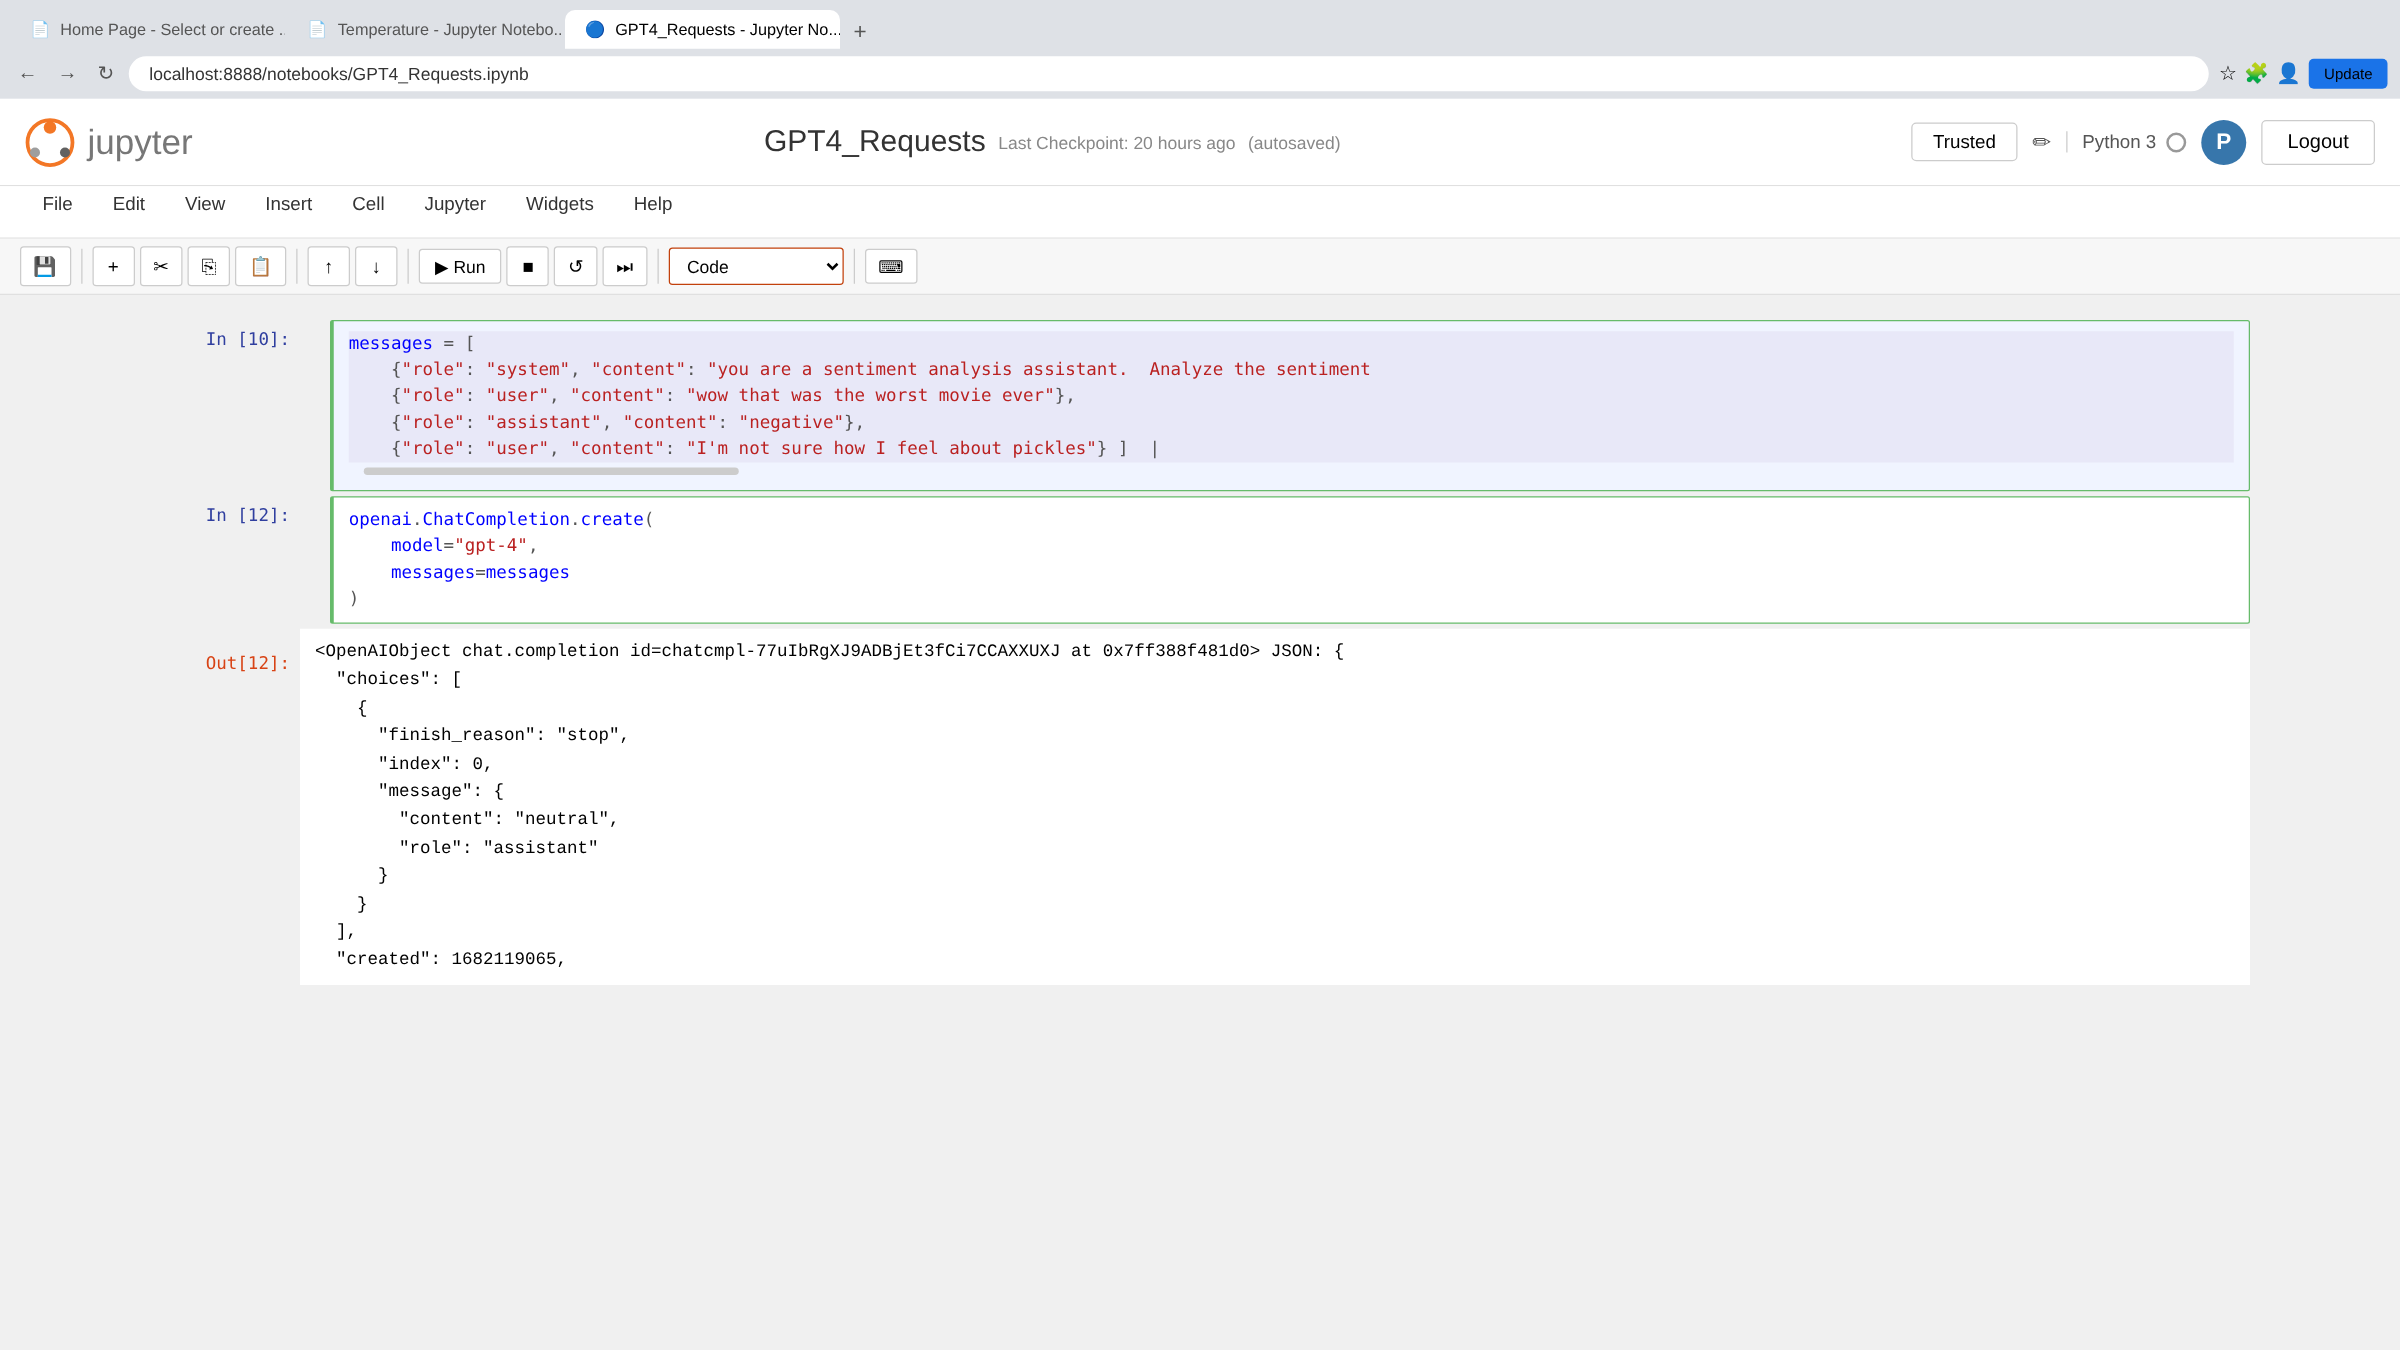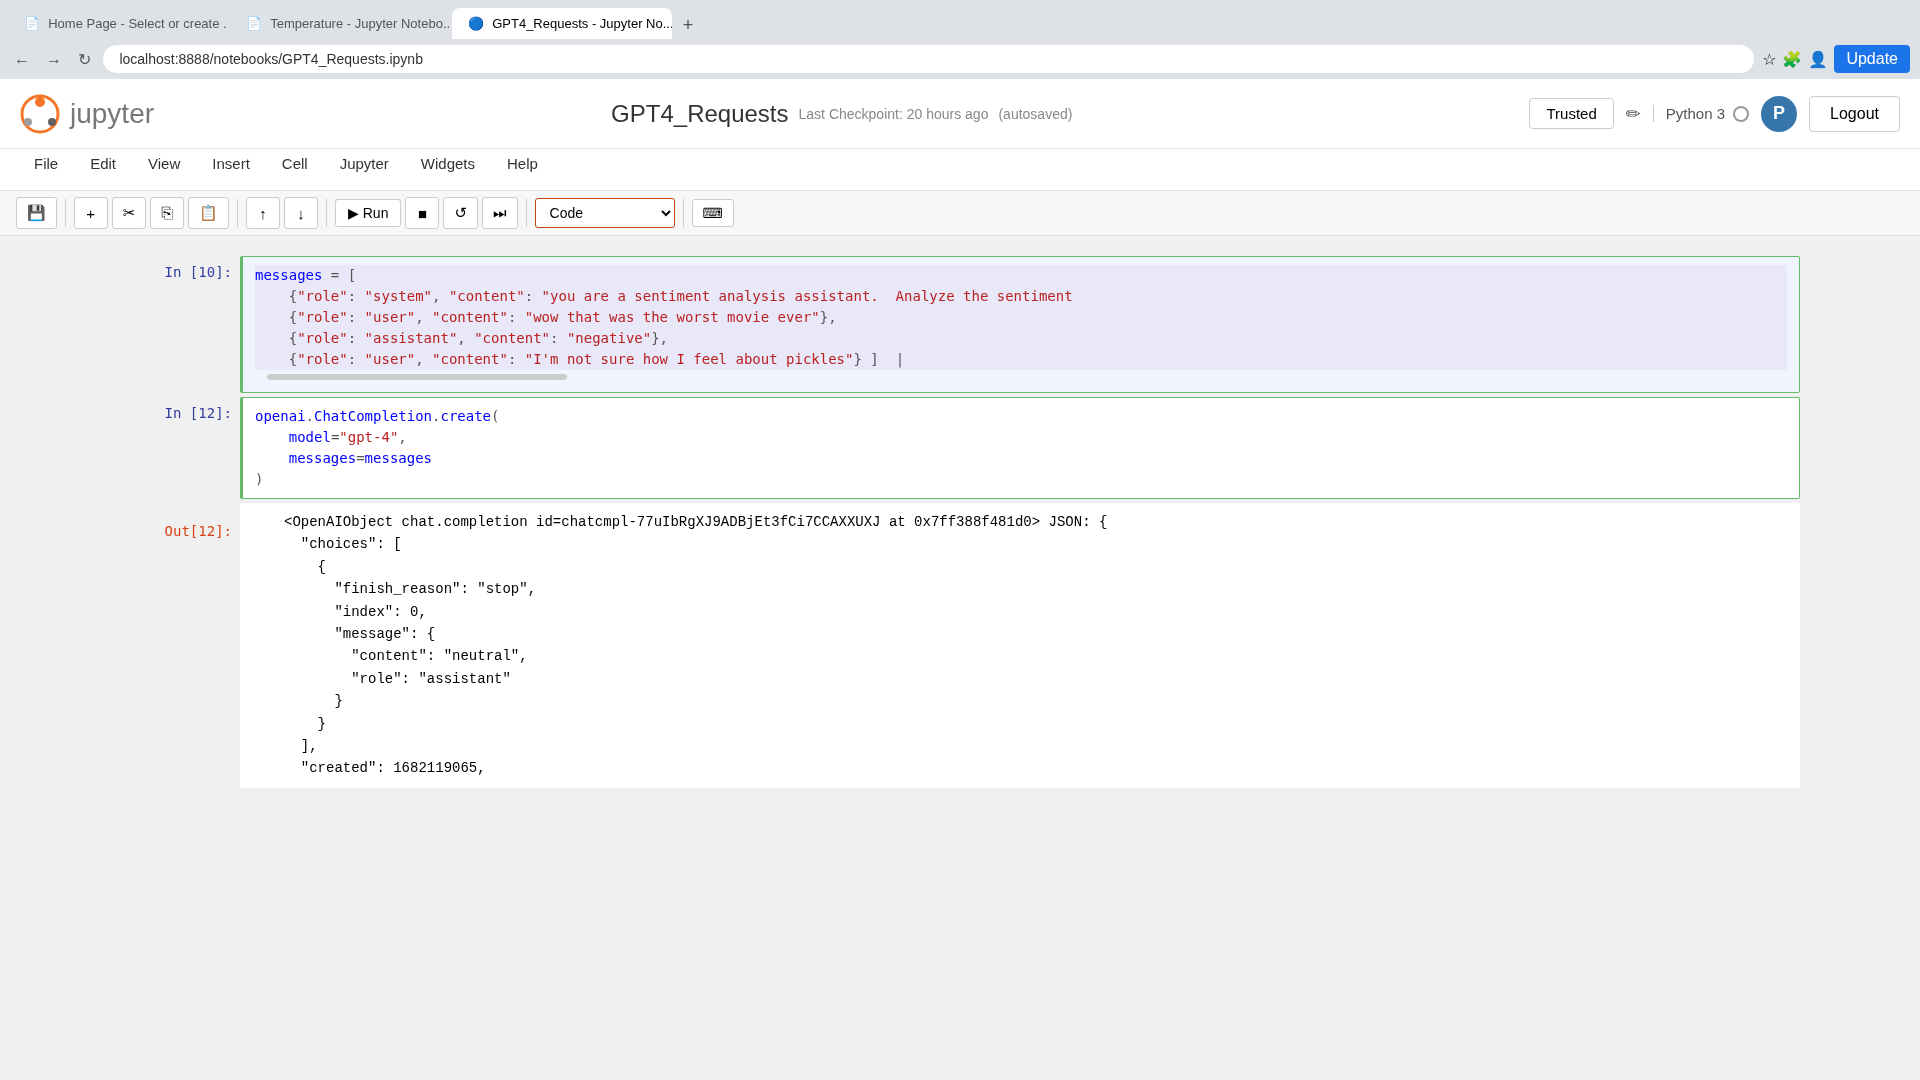--- a/index.html
+++ b/index.html
@@ -10,21 +10,21 @@
     .tab-bar { display: flex; align-items: flex-end; padding: 8px 8px 0; gap: 2px; background: #dee1e6; }
     .tab { display: flex; align-items: center; padding: 8px 16px; border-radius: 8px 8px 0 0; font-size: 13px; gap: 8px; background: #dee1e6; color: #555; cursor: pointer; max-width: 220px; white-space: nowrap; overflow: hidden; text-overflow: ellipsis; }
     .tab.active { background: #fff; color: #000; }
     .tab-add { width: 28px; height: 28px; display: flex; align-items: center; justify-content: center; border-radius: 50%; cursor: pointer; font-size: 18px; color: #555; }
 
     .address-bar { display: flex; align-items: center; padding: 6px 10px; gap: 8px; background: #dee1e6; }
     .nav-btn { background: none; border: none; color: #555; font-size: 16px; cursor: pointer; padding: 4px; }
     .nav-btn:disabled { color: #aaa; }
     .url-bar { flex: 1; background: #fff; border: none; border-radius: 20px; padding: 6px 16px; font-size: 14px; color: #333; outline: none; }
     .browser-actions { display: flex; gap: 6px; align-items: center; }
-    .browser-action-btn { background: #1a73e8; color: #ffffff; border: none; border-radius: 4px; padding: 5px 12px; font-size: 16px; cursor: pointer; }
+    .browser-action-btn { background: #1a73e8; color: #000000; border: none; border-radius: 4px; padding: 5px 12px; font-size: 12px; cursor: pointer; }
 
     
     .jupyter-header { background: #fff; border-bottom: 1px solid #e0e0e0; padding: 0 20px; display: flex; align-items: center; justify-content: space-between; height: 70px; }
     .jupyter-brand { display: flex; align-items: center; gap: 10px; }
     .jupyter-logo { width: 40px; height: 40px; }
     .jupyter-title { font-size: 28px; font-weight: 300; color: #777; }
     .notebook-info { display: flex; align-items: center; gap: 10px; }
     .notebook-name { font-size: 24px; font-weight: normal; color: #333; }
     .checkpoint-info { font-size: 14px; color: #888; }
     .header-right { display: flex; align-items: center; gap: 12px; }
@@ -48,33 +48,33 @@
     .keyboard-btn { background: #fff; border: 1px solid #ccc; border-radius: 3px; padding: 5px 10px; cursor: pointer; font-size: 14px; }
 
     
     .notebook-area { background: #f0f0f0; padding: 20px 0; overflow-y: auto; height: calc(1080px - 70px - 42px - 50px - 40px); }
 
     
     .cell-container { margin: 0 auto; max-width: 1800px; padding: 0 60px; }
     .cell { display: flex; margin-bottom: 4px; position: relative; }
     .cell-prompt { min-width: 120px; color: #303F9F; font-family: monospace; font-size: 14px; padding: 8px 8px 8px 0; text-align: right; flex-shrink: 0; }
     .cell-prompt.output { color: #D84315; margin-top: 12px; }
-    .cell-input { flex: 1; background: #fff; border: 1px solid #66BB6A; border-left: 3px solid #66BB6A; border-radius: 2px; font-family: 'Courier New', monospace; font-size: 14px; line-height: 1.5; padding: 8px 12px; overflow: auto; }
+    .cell-input { flex: 1; background: #fff; border: 1px solid #66BB6A; border-left: 3px solid #66BB6A; border-radius: 2px; font-family: 'Courier New', monospace; font-size: 14px; line-height: 1.5; padding: 8px 12px; overflow: auto; margin-left: 24px; }
     .cell-input.selected { border-color: #66BB6A; background: #f0f4ff; }
     .cell-output { flex: 1; background: #fff; border: none; font-family: 'Courier New', monospace; font-size: 14px; line-height: 1.6; padding: 8px 12px; color: #000; }
 
     
     .code-line { white-space: pre; display: block; }
 
     
     .highlighted-code { background: #e8e8f8; }
 
     .scrollbar-indicator { height: 6px; background: #ccc; margin: 4px 12px; border-radius: 3px; width: 300px; }
 
-    .output-text { font-family: 'Courier New', monospace; font-size: 14px; color: #000; white-space: pre; line-height: 1.6; margin-left: 32px; }
+    .output-text { font-family: 'Courier New', monospace; font-size: 14px; color: #000; white-space: pre; line-height: 1.6; }
   </style>
 </head>
 <body>
 
 <div class="browser-chrome">
 
   <div class="tab-bar">
     <div class="tab">
       <span>📄</span>
       <span>Home Page - Select or create ...</span>

